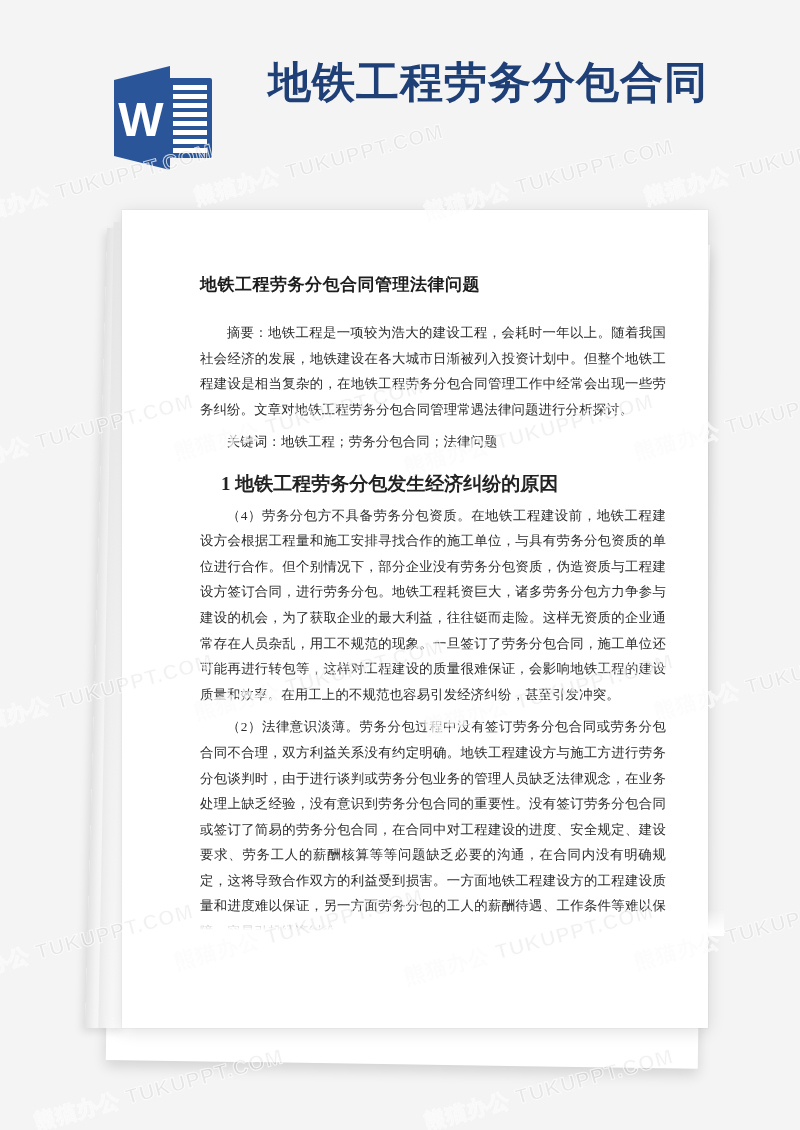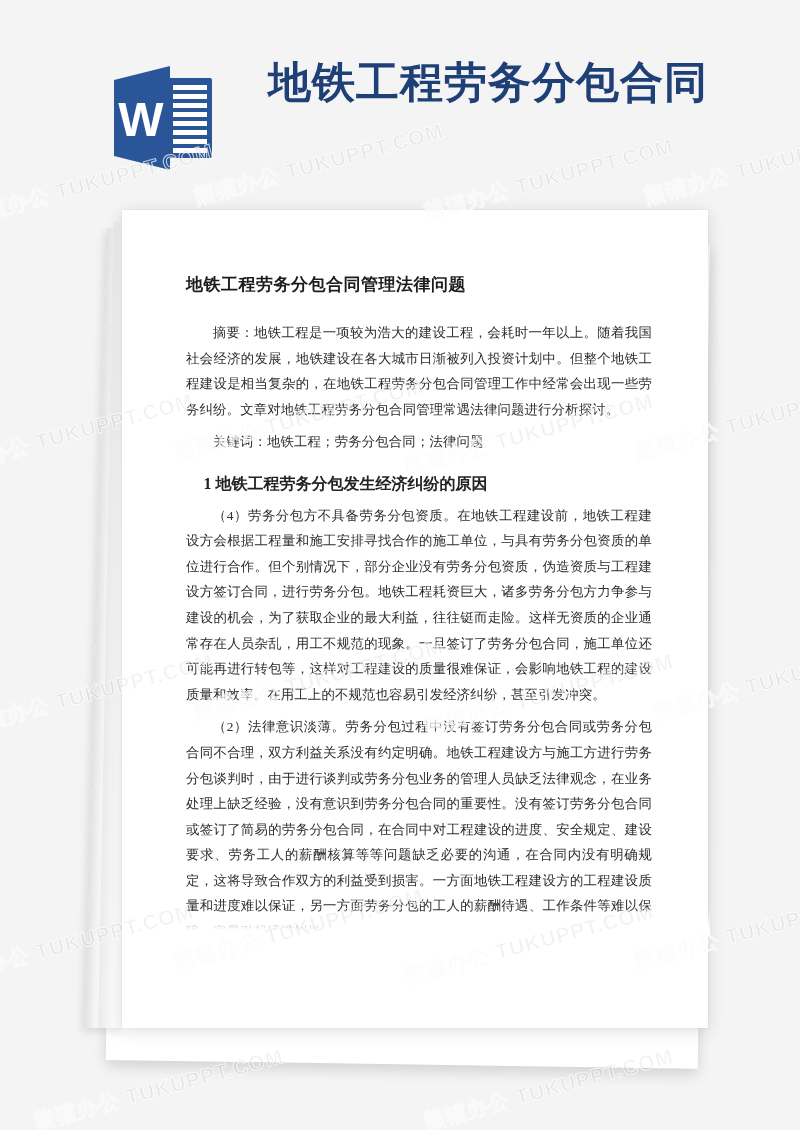--- a/index.html
+++ b/index.html
@@ -114,21 +114,21 @@
     top: 210px;
     width: 586px;
     height: 818px;
     background: #ffffff;
     box-shadow: 0 3px 16px rgba(0,0,0,0.13), 0 0 0 1px rgba(0,0,0,0.025);
   }
 
   
   .doc {
     position: absolute;
-    left: 124px;
+    left: 138px;
     top: 210px;
     width: 586px;
     height: 726px;
     z-index: 20;
     overflow: hidden;
     color: #2a2a2a;
   }
   .doc-inner {
     padding: 62px 58px 0 62px;
   }
@@ -145,21 +145,21 @@
     line-height: 25.6px;
     margin: 0 0 7px 0;
     text-align: justify;
     text-justify: inter-ideograph;
     letter-spacing: 0.15px;
     color: #2d2d2d;
   }
   .para.indent { text-indent: 2em; }
   .para.tight { margin-bottom: 16px; }
   .heading-num {
-    font-size: 16px;
+    font-size: 19px;
     line-height: 25.6px;
     margin: 0 0 6px 0;
     text-indent: 1.1em;
     font-weight: 700;
     color: #222;
   }
 
   
   .page-fade {
     position: absolute;

